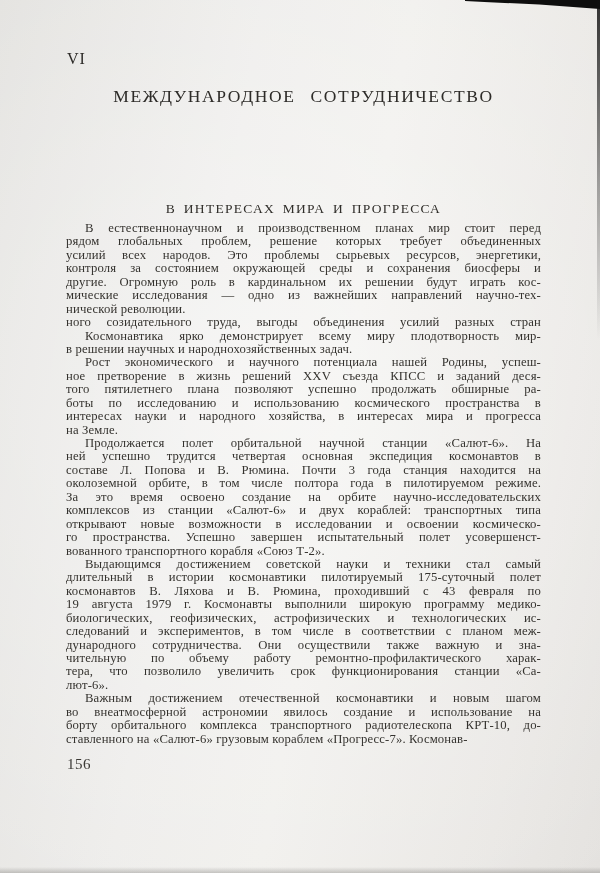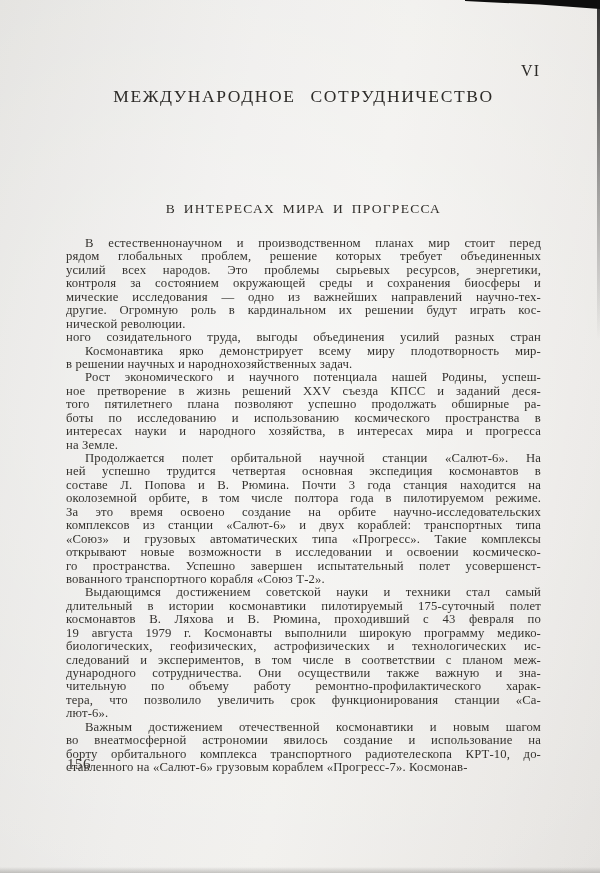--- a/index.html
+++ b/index.html
@@ -40,25 +40,24 @@
   
   .bottom-edge {
     position: absolute;
     left: 0; bottom: 0;
     width: 100%; height: 6px;
     background: linear-gradient(180deg, rgba(80,78,74,0) 0%, rgba(80,78,74,0.28) 100%);
   }
   .chapter-number {
     position: absolute;
     top: 50px; left: 67px; width: 473px;
-    text-align: right;
+    text-align: left;
     font-size: 16px;
     letter-spacing: 1px;
     color: #2d2b28;
-    margin-top: 12px;
   }
   .chapter-title {
     position: absolute;
     top: 86px; left: 47px; width: 513px;
     margin: 0;
     text-align: center;
     font-size: 17.5px;
     font-weight: normal;
     letter-spacing: 1.6px;
     word-spacing: 9px;
@@ -72,21 +71,21 @@
     text-align: center;
     font-size: 13.5px;
     font-weight: normal;
     letter-spacing: 1.3px;
     word-spacing: 3px;
     color: #302e2a;
     white-space: nowrap;
   }
   .body-text {
     position: absolute;
-    top: 237px; left: 66px; width: 475px;
+    top: 222px; left: 66px; width: 475px;
     font-size: 12.7px;
     line-height: 13.45px;
     letter-spacing: 0.15px;
     color: #34322e;
   }
   .paragraph { margin: 0; }
   .line {
     text-align: justify;
     text-align-last: justify;
     height: 13.45px;
@@ -118,22 +117,22 @@
   <div class="chapter-number">VI</div>
   <h1 class="chapter-title">МЕЖДУНАРОДНОЕ СОТРУДНИЧЕСТВО</h1>
   <h2 class="section-title">В ИНТЕРЕСАХ МИРА И ПРОГРЕССА</h2>
 
   <div class="body-text" id="paragraphs-container">
       <div class="paragraph">
         <div class="line first">В естественнонаучном и производственном планах мир стоит перед</div>
         <div class="line">рядом глобальных проблем, решение которых требует объединенных</div>
         <div class="line">усилий всех народов. Это проблемы сырьевых ресурсов, энергетики,</div>
         <div class="line">контроля за состоянием окружающей среды и сохранения биосферы и</div>
+        <div class="line">другие. Огромную роль в кардинальном их решении будут играть кос-</div>
         <div class="line">мические исследования — одно из важнейших направлений научно-тех-</div>
-        <div class="line">другие. Огромную роль в кардинальном их решении будут играть кос-</div>
         <div class="line last">нической революции.</div>
       </div>
       <div class="paragraph">
         <div class="line">ного созидательного труда, выгоды объединения усилий разных стран</div>
         <div class="line first">Космонавтика ярко демонстрирует всему миру плодотворность мир-</div>
         <div class="line last">в решении научных и народнохозяйственных задач.</div>
       </div>
       <div class="paragraph">
         <div class="line first">Рост экономического и научного потенциала нашей Родины, успеш-</div>
         <div class="line">ное претворение в жизнь решений XXV съезда КПСС и заданий деся-</div>
@@ -142,21 +141,20 @@
         <div class="line">интересах науки и народного хозяйства, в интересах мира и прогресса</div>
         <div class="line last">на Земле.</div>
       </div>
       <div class="paragraph">
         <div class="line first">Продолжается полет орбитальной научной станции «Салют-6». На</div>
         <div class="line">ней успешно трудится четвертая основная экспедиция космонавтов в</div>
         <div class="line">составе Л. Попова и В. Рюмина. Почти 3 года станция находится на</div>
         <div class="line">околоземной орбите, в том числе полтора года в пилотируемом режиме.</div>
         <div class="line">За это время освоено создание на орбите научно-исследовательских</div>
         <div class="line">комплексов из станции «Салют-6» и двух кораблей: транспортных типа</div>
-        <div class="line">«Союз» и грузовых автоматических типа «Прогресс». Такие комплексы</div>
         <div class="line">открывают новые возможности в исследовании и освоении космическо-</div>
         <div class="line">го пространства. Успешно завершен испытательный полет усовершенст-</div>
         <div class="line last">вованного транспортного корабля «Союз Т-2».</div>
       </div>
       <div class="paragraph">
         <div class="line first">Выдающимся достижением советской науки и техники стал самый</div>
         <div class="line">длительный в истории космонавтики пилотируемый 175-суточный полет</div>
         <div class="line">космонавтов В. Ляхова и В. Рюмина, проходивший с 43 февраля по</div>
         <div class="line">19 августа 1979 г. Космонавты выполнили широкую программу медико-</div>
         <div class="line">биологических, геофизических, астрофизических и технологических ис-</div>

